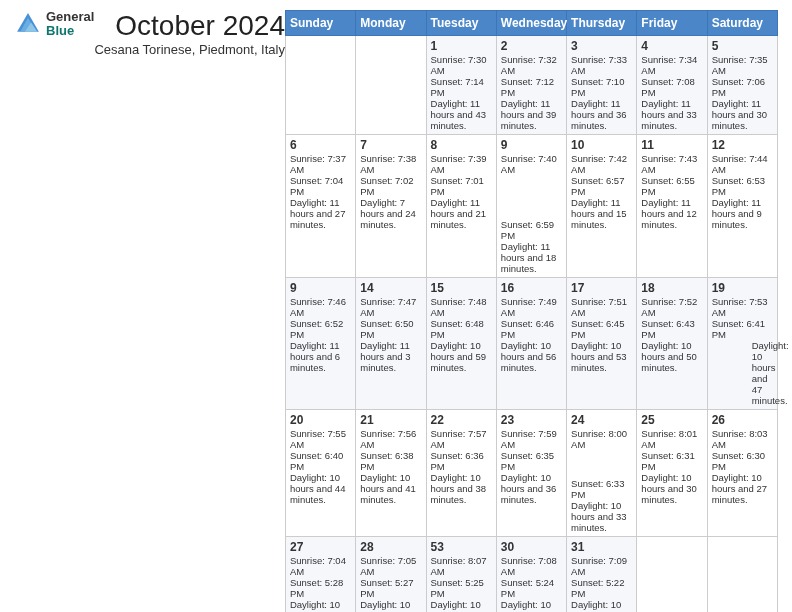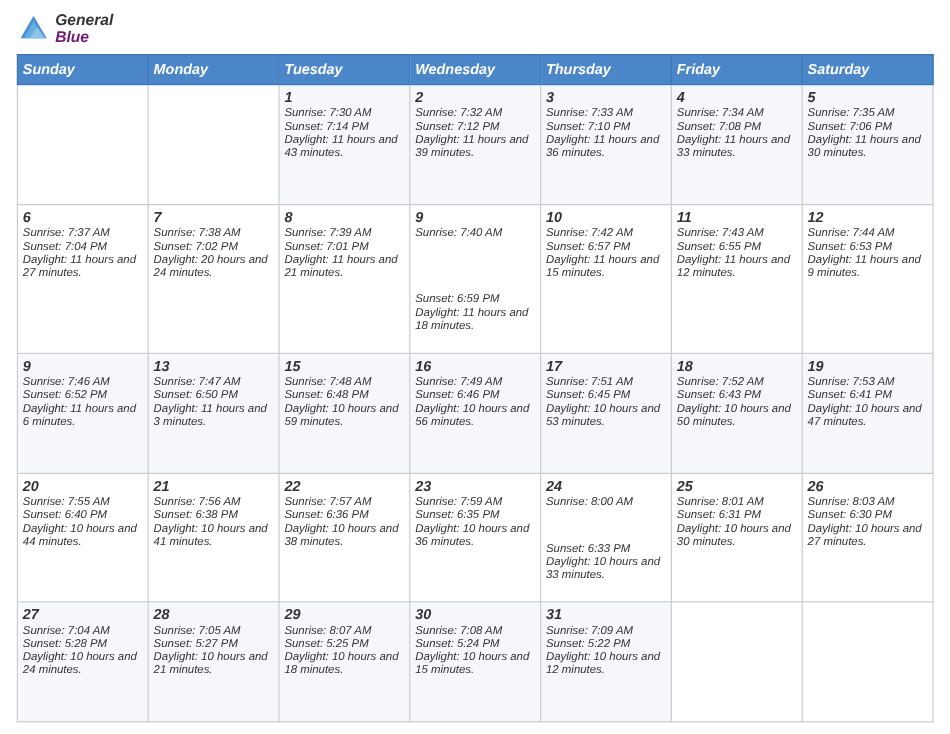--- a/index.html
+++ b/index.html
@@ -8,43 +8,41 @@
       background: #fff;
       width: 792px;
       height: 612px;
       overflow: hidden;
     }
     .page {
       width: 792px;
       height: 612px;
       padding: 10px 14px 10px 14px;
       display: flex;
-      flex-direction: column;
-      font-style: italic;
     }
     .header {
       display: flex;
       justify-content: space-between;
       align-items: flex-start;
       margin-bottom: 6px;
     }
     .logo {
       display: flex;
       align-items: center;
       gap: 4px;
     }
     .logo-text {
       display: flex;
       flex-direction: column;
       font-size: 13px;
       font-weight: bold;
       line-height: 1.1;
     }
     .logo-text span:first-child { color: #333; }
-    .logo-text span:last-child { color: #701a75; }
+    .logo-text span:last-child { color: #0f766e; }
     .logo-icon {
       width: 28px;
       height: 28px;
     }
     .title-block {
       text-align: right;
     }
     .title-block h1 {
       font-size: 28px;
       font-weight: normal;
@@ -99,20 +97,24 @@
       <svg class="logo-icon" viewBox="0 0 36 36">
         <polygon points="18,4 32,28 4,28" fill="#4a90d9"></polygon>
         <polygon points="18,10 28,28 8,28" fill="#6aade0"></polygon>
         <polygon points="22,16 30,28 14,28" fill="#8ec6e8"></polygon>
       </svg>
       <div class="logo-text">
         <span>General</span>
         <span>Blue</span>
       </div>
     </div>
+    <div class="title-block">
+      <h1>October 2024</h1>
+      <h2>Cesana Torinese, Piedmont, Italy</h2>
+    </div>
   </div>
 
   <table class="calendar">
     <thead>
       <tr>
         <th>Sunday</th>
         <th>Monday</th>
         <th>Tuesday</th>
         <th>Wednesday</th>
         <th>Thursday</th>
@@ -159,21 +161,21 @@
           <td>
             <span class="day-num">6</span>
             <span style="display: block;">Sunrise: 7:37 AM</span>
             <span style="display: block;">Sunset: 7:04 PM</span>
             <span style="display: block;">Daylight: 11 hours and 27 minutes.</span>
           </td>
           <td>
             <span class="day-num">7</span>
             <span style="display: block;">Sunrise: 7:38 AM</span>
             <span style="display: block;">Sunset: 7:02 PM</span>
-            <span style="display: block;">Daylight: 20 hours and 24 minutes.</span>
+            <span style="display: block;">Daylight: 7 hours and 24 minutes.</span>
           </td>
           <td>
             <span class="day-num">8</span>
             <span style="display: block;">Sunrise: 7:39 AM</span>
             <span style="display: block;">Sunset: 7:01 PM</span>
             <span style="display: block;">Daylight: 11 hours and 21 minutes.</span>
           </td>
           <td>
             <span class="day-num">9</span>
             <span style="display: block;">Sunrise: 7:40 AM</span>
@@ -200,21 +202,21 @@
           </td>
         </tr>
         <tr>
           <td>
             <span class="day-num">9</span>
             <span style="display: block;">Sunrise: 7:46 AM</span>
             <span style="display: block;">Sunset: 6:52 PM</span>
             <span style="display: block;">Daylight: 11 hours and 6 minutes.</span>
           </td>
           <td>
-            <span class="day-num">13</span>
+            <span class="day-num">14</span>
             <span style="display: block;">Sunrise: 7:47 AM</span>
             <span style="display: block;">Sunset: 6:50 PM</span>
             <span style="display: block;">Daylight: 11 hours and 3 minutes.</span>
           </td>
           <td>
             <span class="day-num">15</span>
             <span style="display: block;">Sunrise: 7:48 AM</span>
             <span style="display: block;">Sunset: 6:48 PM</span>
             <span style="display: block;">Daylight: 10 hours and 59 minutes.</span>
           </td>
@@ -233,21 +235,21 @@
           <td>
             <span class="day-num">18</span>
             <span style="display: block;">Sunrise: 7:52 AM</span>
             <span style="display: block;">Sunset: 6:43 PM</span>
             <span style="display: block;">Daylight: 10 hours and 50 minutes.</span>
           </td>
           <td>
             <span class="day-num">19</span>
             <span style="display: block;">Sunrise: 7:53 AM</span>
             <span style="display: block;">Sunset: 6:41 PM</span>
-            <span style="display: block;">Daylight: 10 hours and 47 minutes.</span>
+            <span style="display: block; margin-left: 40px;">Daylight: 10 hours and 47 minutes.</span>
           </td>
         </tr>
         <tr>
           <td>
             <span class="day-num">20</span>
             <span style="display: block;">Sunrise: 7:55 AM</span>
             <span style="display: block;">Sunset: 6:40 PM</span>
             <span style="display: block;">Daylight: 10 hours and 44 minutes.</span>
           </td>
           <td>
@@ -294,21 +296,21 @@
             <span style="display: block;">Sunset: 5:28 PM</span>
             <span style="display: block;">Daylight: 10 hours and 24 minutes.</span>
           </td>
           <td>
             <span class="day-num">28</span>
             <span style="display: block;">Sunrise: 7:05 AM</span>
             <span style="display: block;">Sunset: 5:27 PM</span>
             <span style="display: block;">Daylight: 10 hours and 21 minutes.</span>
           </td>
           <td>
-            <span class="day-num">29</span>
+            <span class="day-num">53</span>
             <span style="display: block;">Sunrise: 8:07 AM</span>
             <span style="display: block;">Sunset: 5:25 PM</span>
             <span style="display: block;">Daylight: 10 hours and 18 minutes.</span>
           </td>
           <td>
             <span class="day-num">30</span>
             <span style="display: block;">Sunrise: 7:08 AM</span>
             <span style="display: block;">Sunset: 5:24 PM</span>
             <span style="display: block;">Daylight: 10 hours and 15 minutes.</span>
           </td>

